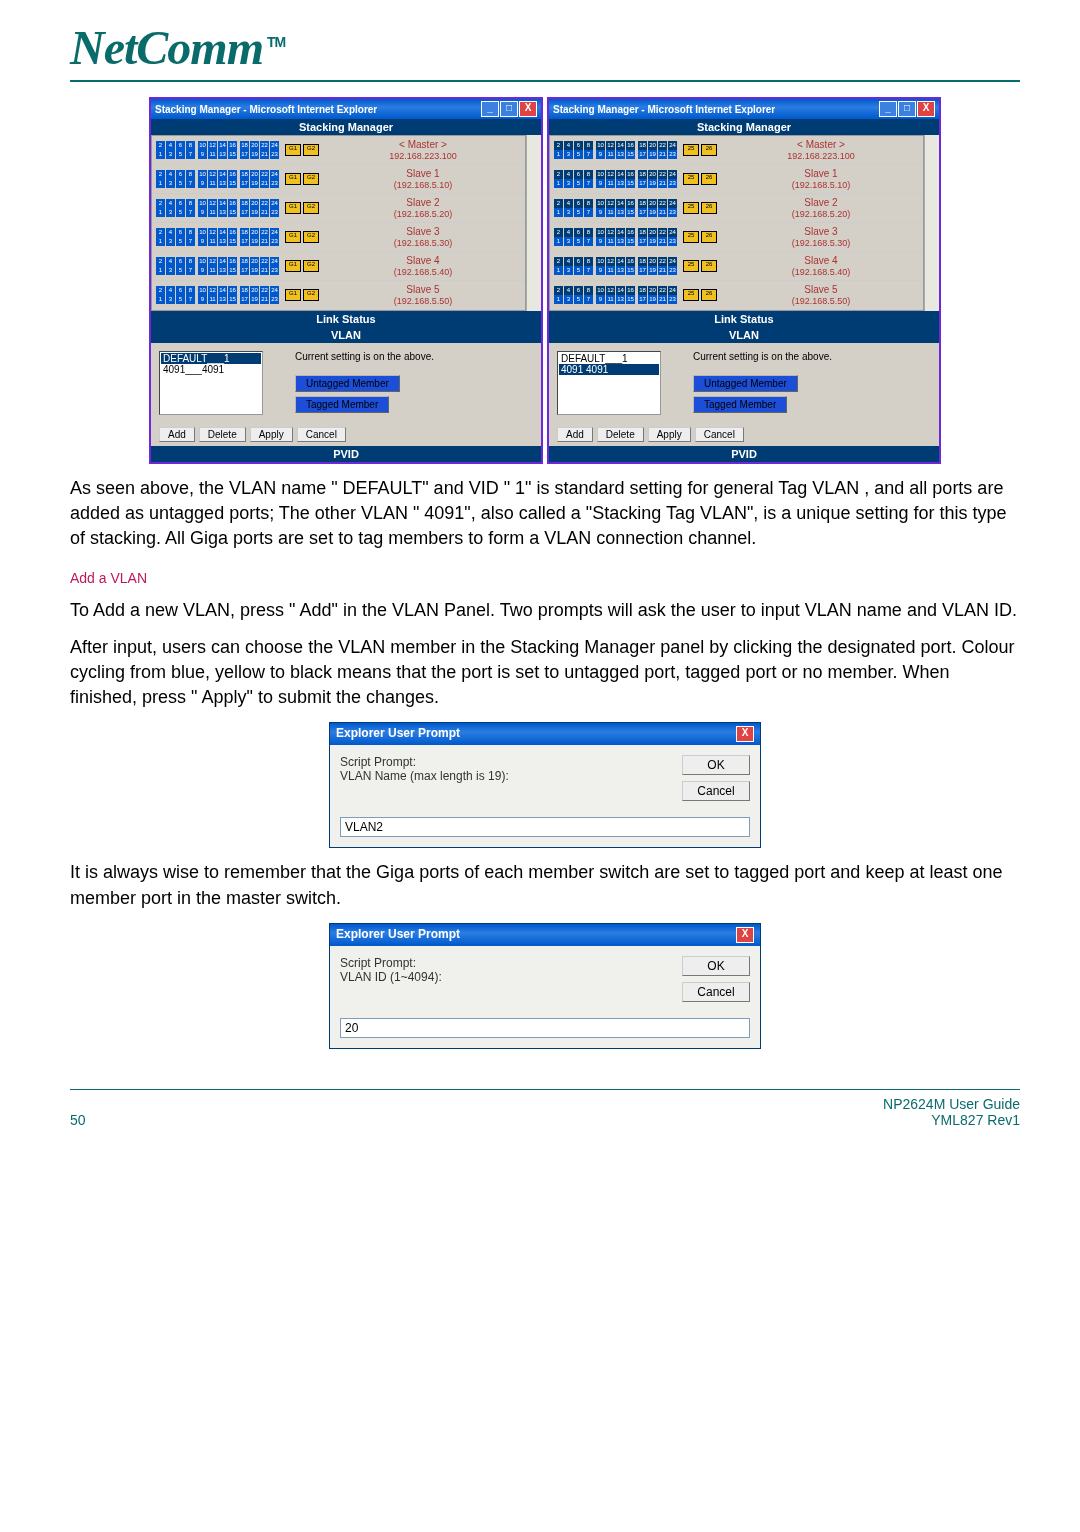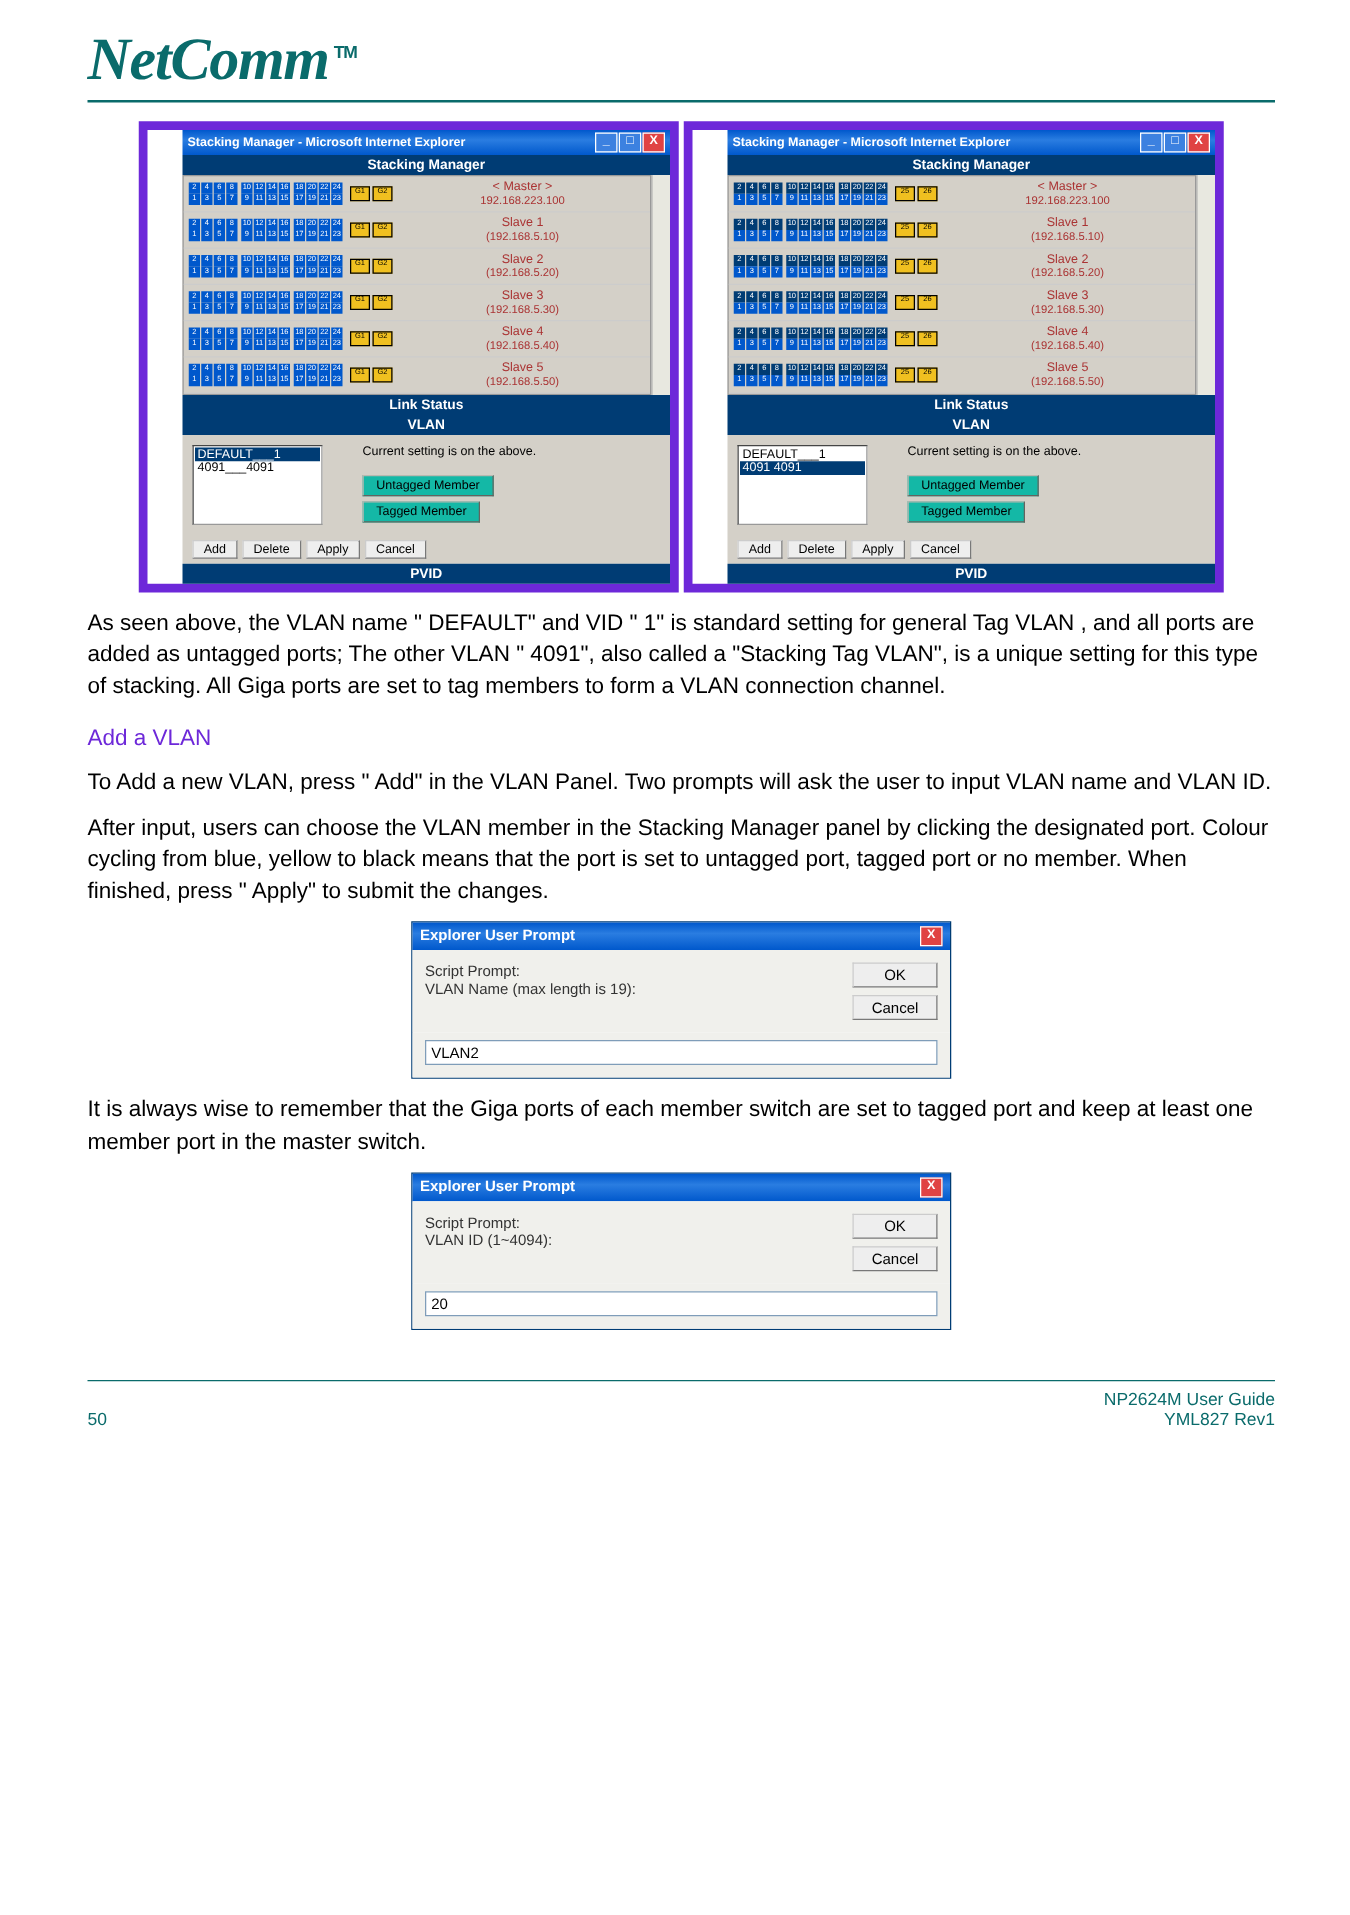--- a/index.html
+++ b/index.html
@@ -36,24 +36,23 @@
     margin-bottom: 15px;
   }
   .screenshot-row {
     display: flex;
     gap: 4px;
     justify-content: center;
     margin-bottom: 10px;
   }
   .ie-window {
     width: 390px;
-    border: 7px solid #6d28d9;
+    border: 2px solid #6d28d9;
     background: #fff;
     font-size: 10px;
-    padding-left: 28px;
   }
   .ie-titlebar {
     background: linear-gradient(to bottom, #0058cc, #2a7de1 40%, #0058cc);
     color: #fff;
     padding: 2px 4px;
     font-weight: bold;
     display: flex;
     justify-content: space-between;
     align-items: center;
   }
@@ -193,38 +192,38 @@
     font-size: 10px;
     background: #eee;
     border: 1px outset #ccc;
   }
   .legend-btn {
     display: inline-block;
     padding: 2px 10px;
     margin: 2px 0;
     font-size: 10px;
     border: 1px outset #b8b8b0;
-    background: #14b8a6;
+    background: #1d4ed8;
   }
   .body-text {
     font-size: 18px;
     line-height: 1.4;
     margin: 12px 0;
     color: #000;
   }
   .warning {
     color: #2a7de1;
     font-size: 20px;
     line-height: 1.5;
     margin: 18px 0 18px 60px;
     font-family: 'Segoe UI', Arial, sans-serif;
   }
   .heading-blue {
-    color: #6d28d9;
-    font-size: 18px;
+    color: #be185d;
+    font-size: 14px;
     margin: 18px 0 10px 0;
     font-family: 'Segoe UI', Arial, sans-serif;
   }
   .prompt-box {
     width: 430px;
     margin: 10px auto;
     border: 1px solid #003c74;
     font-size: 12px;
     background: #fff;
   }

